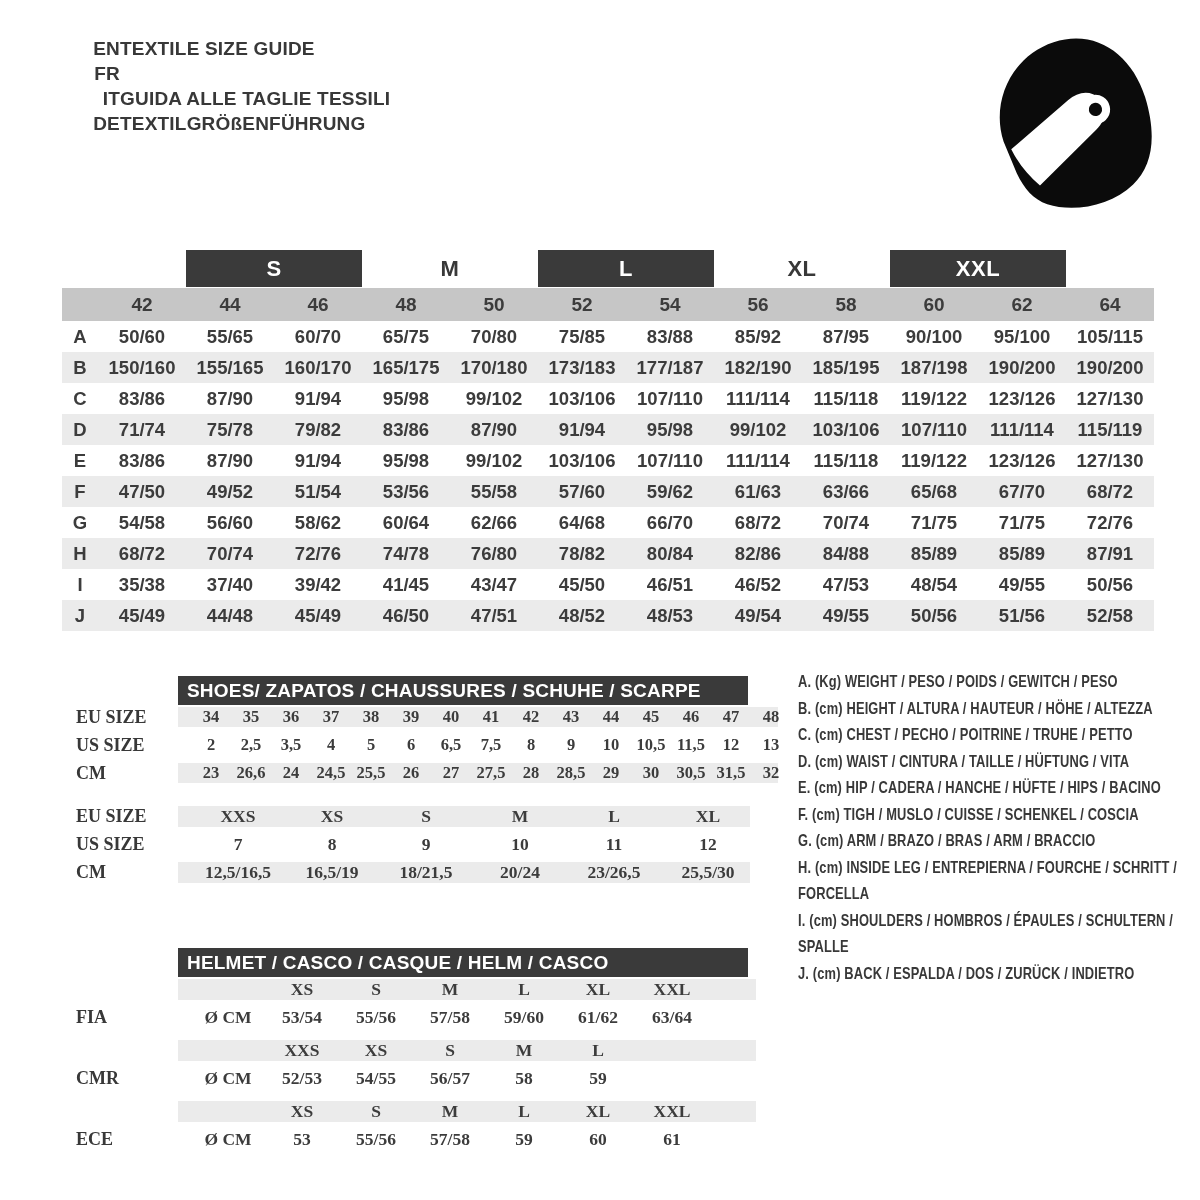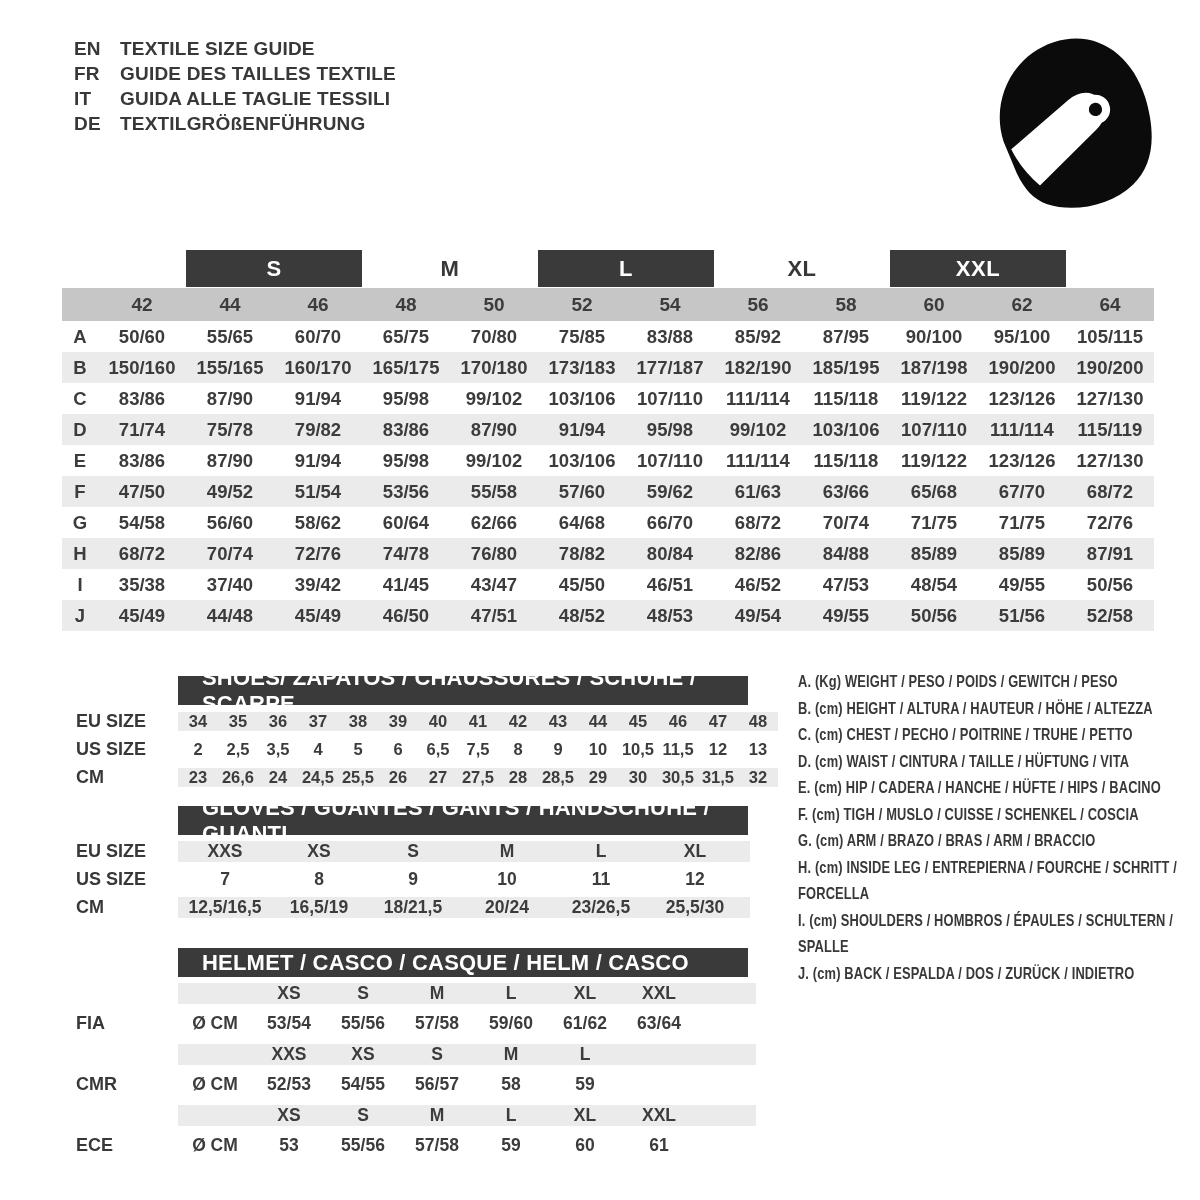--- a/index.html
+++ b/index.html
@@ -1,21 +1,21 @@
 <!DOCTYPE html>
 <html><head>
 <meta charset="utf-8">
 <style>
   html,body{margin:0;padding:0;background:#ffffff;}
   .canvas{position:relative;width:1200px;height:1200px;background:#ffffff;
           font-family:"Liberation Sans",sans-serif;color:#383838;overflow:hidden;}
   .canvas *{box-sizing:border-box;}
 
   
-  .langs{position:absolute;left:74px;top:36px;}
+  .langs{position:absolute;left:74px;top:36px;text-align:right;}
   .lang-row{display:flex;line-height:25px;font-weight:bold;font-size:19px;letter-spacing:.2px;}
   .lang-code{width:46px;flex:0 0 46px;}
 
   
   .helmet-logo{position:absolute;left:972px;top:26px;}
 
   
   .main-table{position:absolute;left:62px;top:250px;width:1092px;}
   .mt-grid{display:grid;grid-template-columns:36px repeat(12,88px);}
   .groups-row{height:37px;margin-bottom:1px;}
@@ -28,26 +28,26 @@
   .band-row .cell{font-size:19px;}
   .size-row{height:31px;}
   .size-row.shade{background:var(--shade);}
 
   
   .sub{position:absolute;left:62px;width:720px;}
   .shoes{top:676px;}
   .gloves{top:806px;}
   .helmet-tbl{top:948px;}
   .bar{margin-left:116px;width:570px;height:29px;background:var(--dark);color:#fff;
-       display:flex;align-items:center;padding-left:24px;
-       font-weight:bold;font-size:22px;letter-spacing:.2px;margin-bottom:2px;}
-  .srow{display:flex;height:28px;align-items:center;}
+       display:flex;align-items:center;padding-left:9px;
+       font-weight:bold;font-size:19px;letter-spacing:.2px;margin-bottom:2px;}
+  .srow{display:flex;height:28px;align-items:flex-start;font-family:Liberation Serif, serif;}
   .slabel{width:116px;flex:0 0 116px;display:flex;align-items:center;
           padding-left:14px;font-weight:bold;font-size:18px;}
-  .sband{display:grid;align-items:center;}
+  .sband{display:grid;align-items:center;padding-left:13px;}
   .srow.shade .sband{background:var(--shade);}
   .scell{text-align:center;font-weight:bold;font-size:16.5px;white-space:nowrap;color:#3c3c3c;}
   .shoes .sband{grid-template-columns:repeat(15,40px);width:600px;}
   .gloves .sband{grid-template-columns:repeat(6,94px);width:572px;}
   .gloves .scell{font-size:17.5px;}
   .helmet-tbl .sband{grid-template-columns:74px repeat(6,74px);width:578px;}
   .helmet-tbl .scell{font-size:17.5px;}
   .helmet-tbl .srow.vrow{height:33px;}
 
   
@@ -60,21 +60,20 @@
 
 <div class="canvas" style="--dark: #3a3a3a; --band: #c6c6c6; --shade: #ebebeb;">
 
   <div class="langs">
       <div class="lang-row">
         <span class="lang-code">EN</span>
         <span class="lang-title">TEXTILE SIZE GUIDE</span>
       </div>
       <div class="lang-row">
         <span class="lang-code">FR</span>
-        <span class="lang-title">GUIDE DES TAILLES TEXTILE</span>
       </div>
       <div class="lang-row">
         <span class="lang-code">IT</span>
         <span class="lang-title">GUIDA ALLE TAGLIE TESSILI</span>
       </div>
       <div class="lang-row">
         <span class="lang-code">DE</span>
         <span class="lang-title">TEXTILGRÖßENFÜHRUNG</span>
       </div>
     </div>
@@ -332,23 +331,20 @@
             <div class="scell">30</div>
             <div class="scell">30,5</div>
             <div class="scell">31,5</div>
             <div class="scell">32</div>
           </div>
         </div>
       </div>
   </div>
 
   <div class="sub gloves">
-    <div class="bar">
-      <span>GLOVES / GUANTES / GANTS / HANDSCHUHE / GUANTI</span>
-    </div>
     <div class="rows">
         <div class="srow shade">
           <div class="slabel">EU SIZE</div>
           <div class="sband">
             <div class="scell">XXS</div>
             <div class="scell">XS</div>
             <div class="scell">S</div>
             <div class="scell">M</div>
             <div class="scell">L</div>
             <div class="scell">XL</div>

